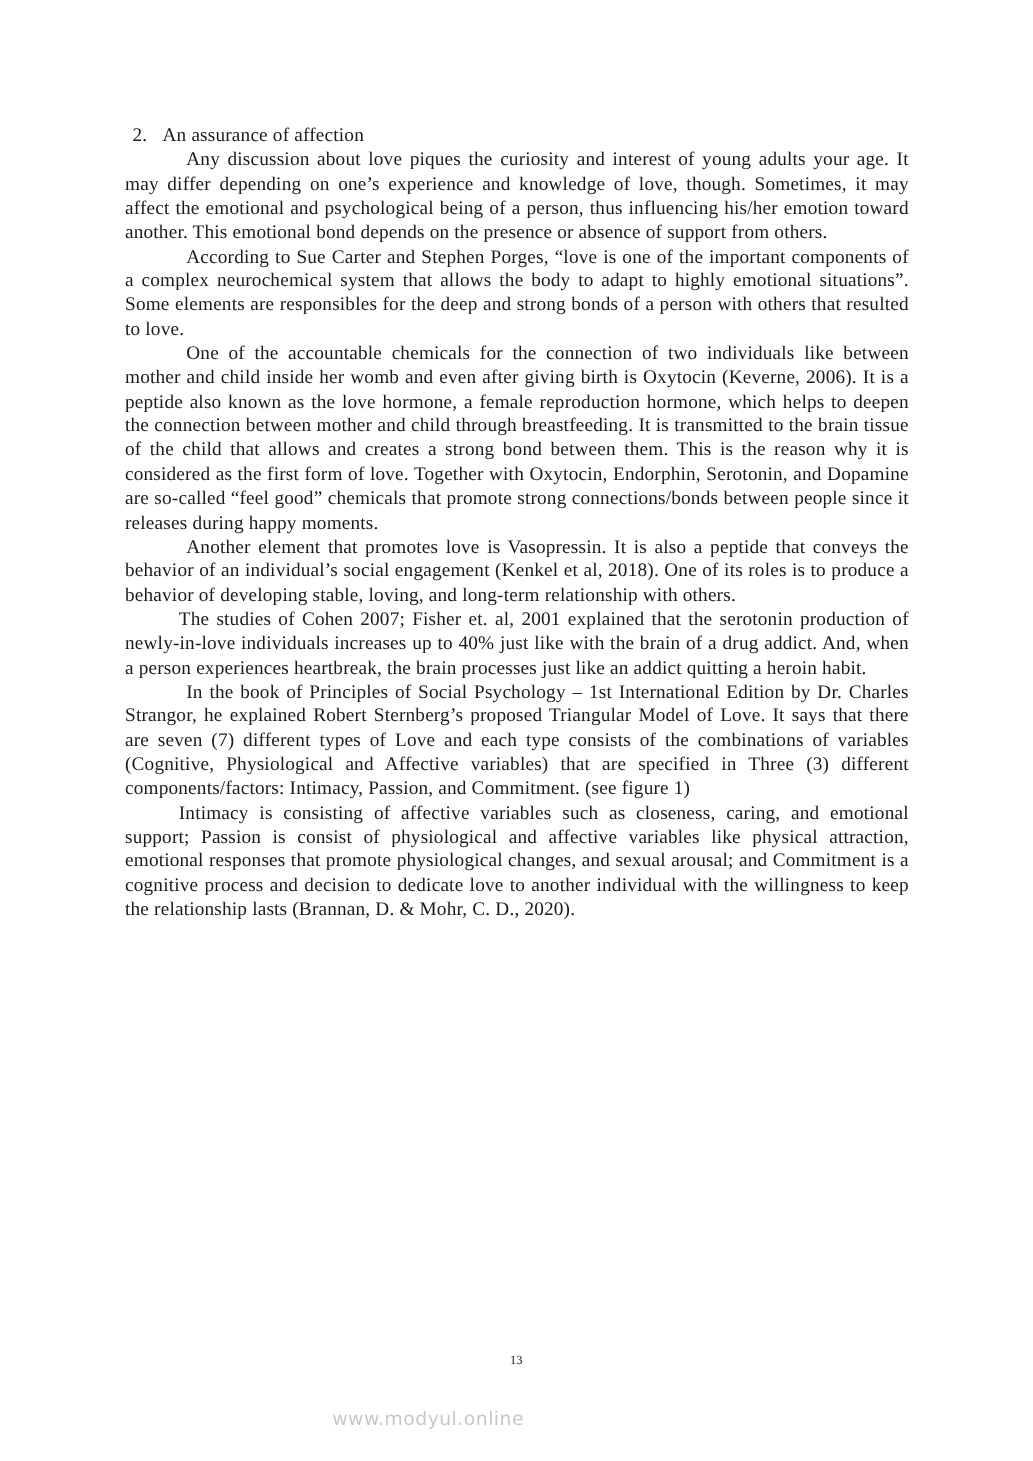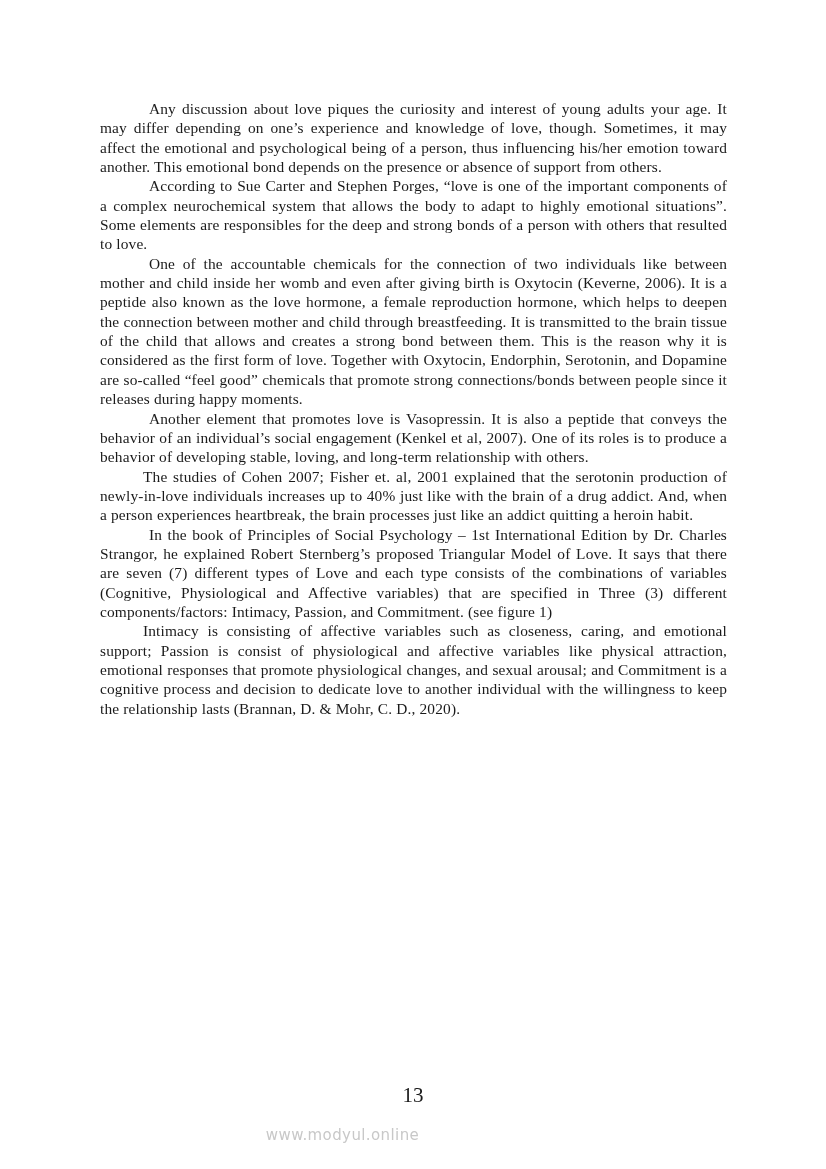--- a/index.html
+++ b/index.html
@@ -10,35 +10,38 @@
     font-size: 15.4px; line-height: 19.35px; color: #1a1a1a;
     letter-spacing: 0.15px;
   }
   .heading { margin: 0 0 0 6px; }
   .heading .num { display: inline-block; width: 24px; }
   p { margin: 0; text-align: justify; text-indent: 49px; }
   p.sp { }
   p.ind2 { text-indent: 43px; }
   .page-number {
     position: absolute; left: 0; width: 826px; top: 1083px; text-align: center;
-    font-family: "Liberation Serif", "DejaVu Serif", serif; font-size: 21px; color: #1a1a1a;
+    font-family: "Liberation Serif", "DejaVu Serif", serif; font-size: 10px; color: #1a1a1a;
   }
   .watermark {
     position: absolute; left: 0; width: 685px; top: 1126px; text-align: center;
     font-family: "DejaVu Sans", "Liberation Sans", sans-serif; font-size: 15px; color: #c8c8c8;
     letter-spacing: 0.4px;
   }
 </style>
 </head>
 <body>
 
 <div class="page">
+  <div class="heading">
+    <span class="num">2.</span><span>An assurance of affection</span>
+  </div>
   <p>Any discussion about love piques the curiosity and interest of young adults your age. It may differ depending on one’s experience and knowledge of love, though. Sometimes, it may affect the emotional and psychological being of a person, thus influencing his/her emotion toward another. This emotional bond depends on the presence or absence of support from others.</p>
   <p class="sp">According to Sue Carter and Stephen Porges, “love is one of the important components of a complex neurochemical system that allows the body to adapt to highly emotional situations”. Some elements are responsibles for the deep and strong bonds of a person with others that resulted to love.</p>
   <p class="sp">One of the accountable chemicals for the connection of two individuals like between mother and child inside her womb and even after giving birth is Oxytocin (Keverne, 2006). It is a peptide also known as the love hormone, a female reproduction hormone, which helps to deepen the connection between mother and child through breastfeeding. It is transmitted to the brain tissue of the child that allows and creates a strong bond between them. This is the reason why it is considered as the first form of love. Together with Oxytocin, Endorphin, Serotonin, and Dopamine are so-called “feel good” chemicals that promote strong connections/bonds between people since it releases during happy moments.</p>
-  <p class="sp">Another element that promotes love is Vasopressin. It is also a peptide that conveys the behavior of an individual’s social engagement (Kenkel et al, 2007). One of its roles is to produce a behavior of developing stable, loving, and long-term relationship with others.</p>
+  <p class="sp">Another element that promotes love is Vasopressin. It is also a peptide that conveys the behavior of an individual’s social engagement (Kenkel et al, 2018). One of its roles is to produce a behavior of developing stable, loving, and long-term relationship with others.</p>
   <p class="sp ind2">The studies of Cohen 2007; Fisher et. al, 2001 explained that the serotonin production of newly-in-love individuals increases up to 40% just like with the brain of a drug addict. And, when a person experiences heartbreak, the brain processes just like an addict quitting a heroin habit.</p>
   <p class="sp">In the book of Principles of Social Psychology – 1st International Edition by Dr. Charles Strangor, he explained Robert Sternberg’s proposed Triangular Model of Love. It says that there are seven (7) different types of Love and each type consists of the combinations of variables (Cognitive, Physiological and Affective variables) that are specified in Three (3) different components/factors: Intimacy, Passion, and Commitment. (see figure 1)</p>
   <p class="sp ind2">Intimacy is consisting of affective variables such as closeness, caring, and emotional support; Passion is consist of physiological and affective variables like physical attraction, emotional responses that promote physiological changes, and sexual arousal; and Commitment is a cognitive process and decision to dedicate love to another individual with the willingness to keep the relationship lasts (Brannan, D. &amp; Mohr, C. D., 2020).</p>
 </div>
 
 <div class="page-number">13</div>
 <div class="watermark">www.modyul.online</div>
 
 </body></html>

